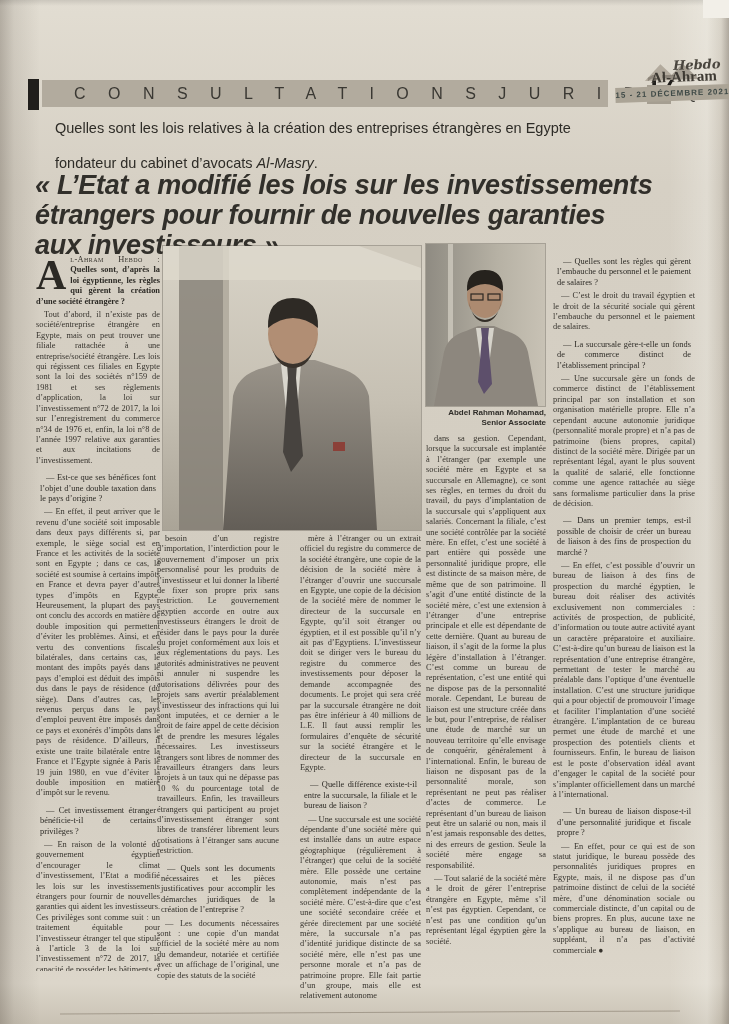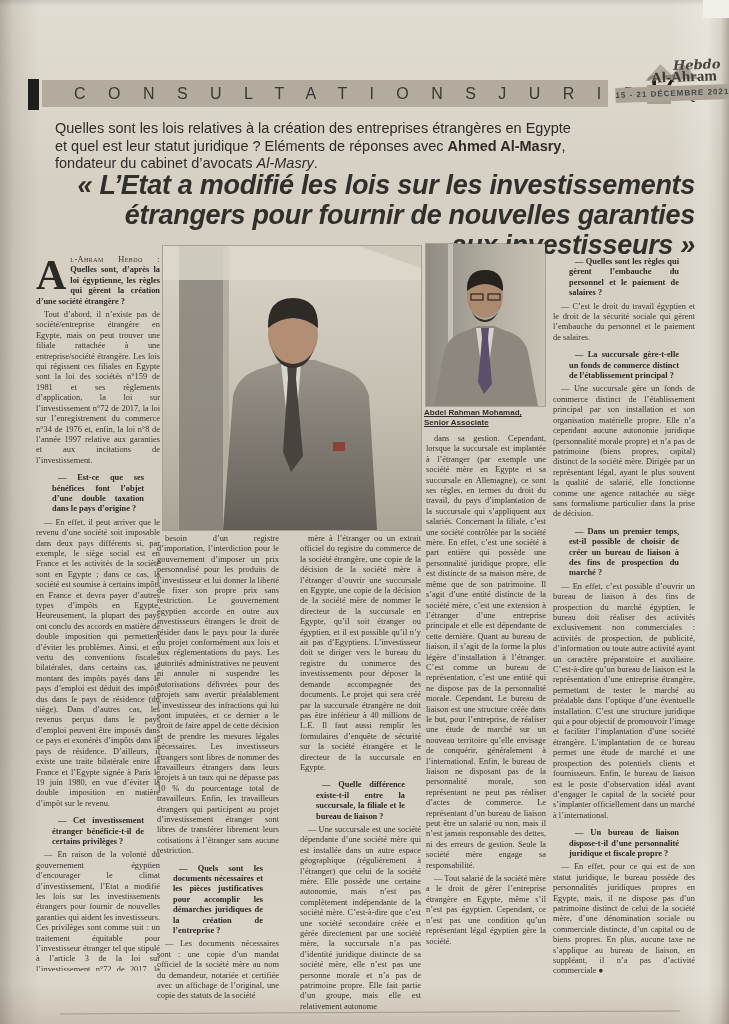--- a/index.html
+++ b/index.html
@@ -30,36 +30,36 @@
         border-bottom:16px solid #968f82;opacity:.8;}
   .logo .pyr2{right:52px;border-bottom-color:#a79f91;}
   .logo .name{position:absolute;right:12px;top:11px;font-family:"Liberation Serif", serif;
         font-weight:bold;font-size:15px;color:#3e3a33;}
   .logo .date{position:absolute;right:0;top:28px;width:114px;height:15px;background:#aba496;
         font-family:"Liberation Sans", sans-serif;font-weight:bold;font-size:8px;color:#3f4a47;
         display:flex;align-items:center;justify-content:center;letter-spacing:1px;}
   
   .intro{position:absolute;left:55px;top:120px;width:620px;
         font-family:"Liberation Sans", sans-serif;font-size:14.5px;line-height:17.5px;color:#2e2c27;}
-  .headline{position:absolute;left:35px;top:170px;width:660px;text-align:right;
+  .headline{position:absolute;left:35px;top:170px;width:660px;text-align:left;
         font-family:"Liberation Sans", sans-serif;font-weight:bold;font-style:italic;
         font-size:27px;line-height:30px;color:#312f2a;letter-spacing:-.3px;}
   
   .col{position:absolute;text-align:justify;font-size:8.4px;line-height:10.4px;
         color:#36332d;overflow:hidden;}
   .para{margin:0 0 3px;text-indent:8px;}
-  .para.q{font-weight:bold;margin:7px 16px 3px;text-indent:6px;color:#2c2a25;}
+  .para.q{font-weight:normal;margin:7px 4px 3px;text-indent:6px;color:#2c2a25;}
   .dropcap{float:left;font-weight:bold;font-size:42px;line-height:36px;padding:2px 4px 0 0;color:#2b2924;}
   .smallcaps{font-variant:small-caps;letter-spacing:.4px;}
   .lead b{color:#2c2a25;}
   
   .photo{position:absolute;box-shadow:0 0 0 1px rgba(80,75,65,.35);}
-  .caption{position:absolute;left:424px;top:408px;width:122px;text-align:left;
+  .caption{position:absolute;left:424px;top:408px;width:122px;text-align:right;
         font-family:"Liberation Sans", sans-serif;font-weight:bold;font-size:8px;
-        line-height:10px;color:#2f2d29;text-decoration:underline;}
+        line-height:10px;color:#2f2d29;}
   
   .crease{position:absolute;left:60px;top:1012px;width:620px;height:1px;background:rgba(110,100,85,.45);
         transform:rotate(-.3deg);}
   .corner{position:absolute;right:0;top:0;width:26px;height:18px;background:#f2efe8;}
 </style>
 </head>
 <body>
 
 <div class="page">
 
@@ -73,21 +73,21 @@
     <span class="pyr pyr2"></span>
     <span class="pyr"></span>
     <span class="hebdo">Hebdo</span>
     <span class="name">Al-Ahram</span>
     <span class="date">15 - 21 DÉCEMBRE 2021</span>
   </div>
   <div class="corner"></div>
 
   <div class="intro">
     <span>Quelles sont les lois relatives à la création des entreprises étrangères en Egypte</span><br>
-    <span><span>et quel est leur statut juridique ? Eléments de réponses avec </span><b>Ahmed Al-Masry</b><span>,</span></span><br>
+    <br>
     <span><span>fondateur du cabinet d’avocats </span><i>Al-Masry</i><span>.</span></span>
   </div>
 
   <div class="headline">
     <div>« L’Etat a modifié les lois sur les investissements</div>
     <div>étrangers pour fournir de nouvelles garanties</div>
     <div>aux investisseurs »</div>
   </div>
 
   <div class="photo" style="left:163px;top:246px;width:258px;height:284px;">

